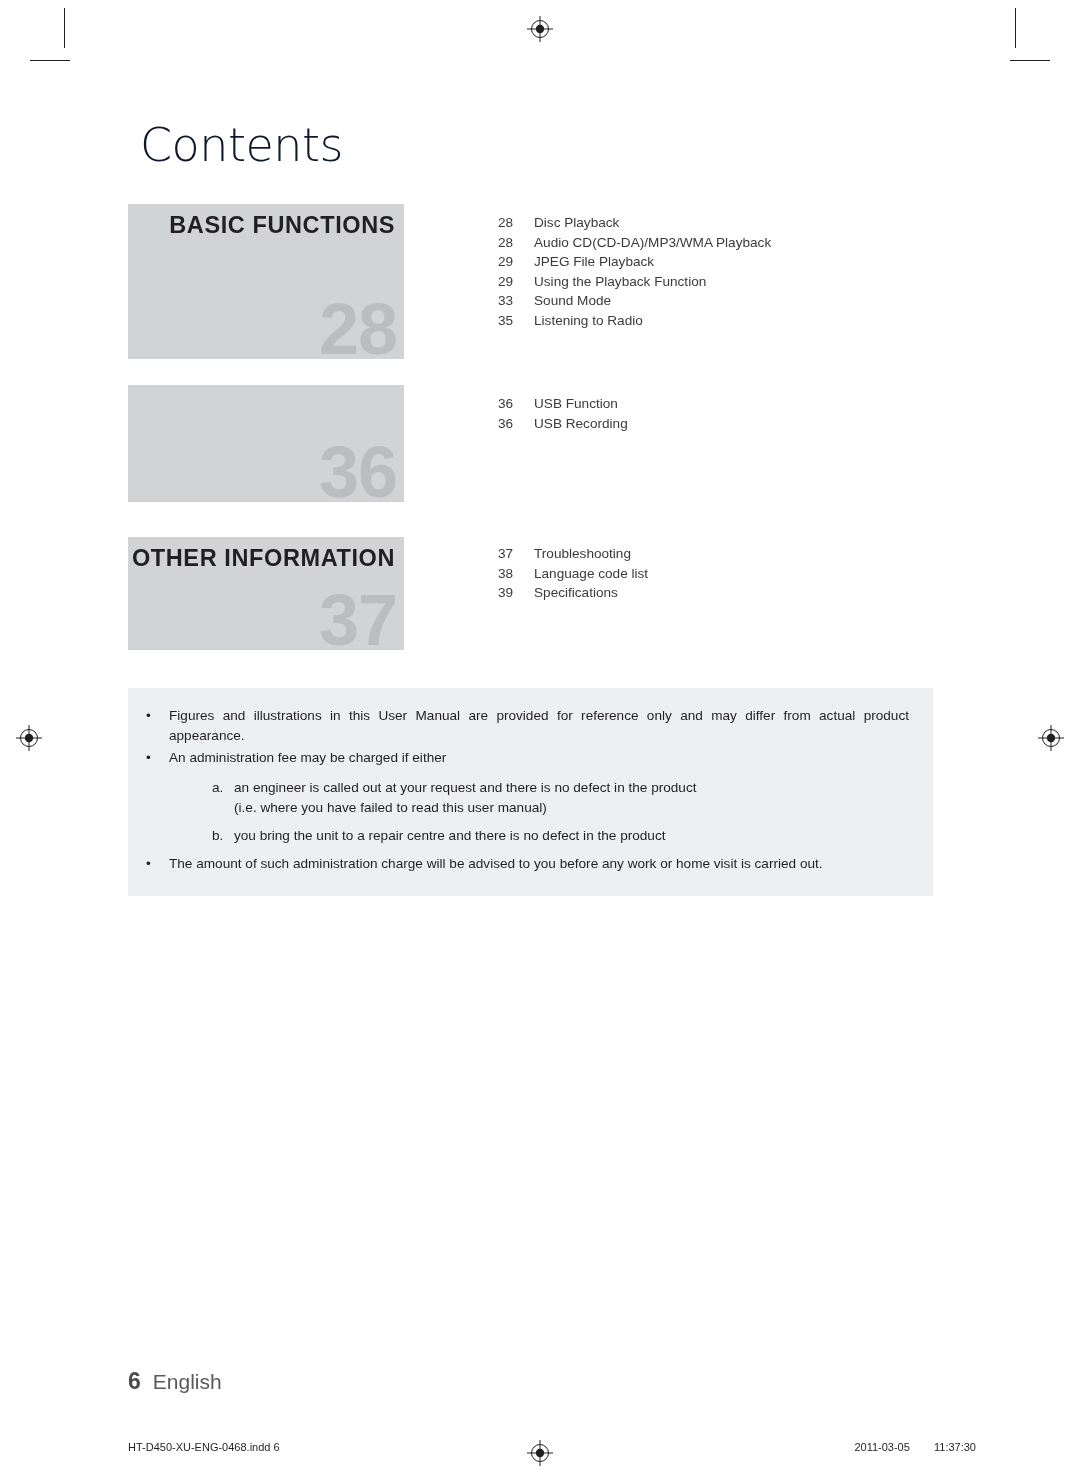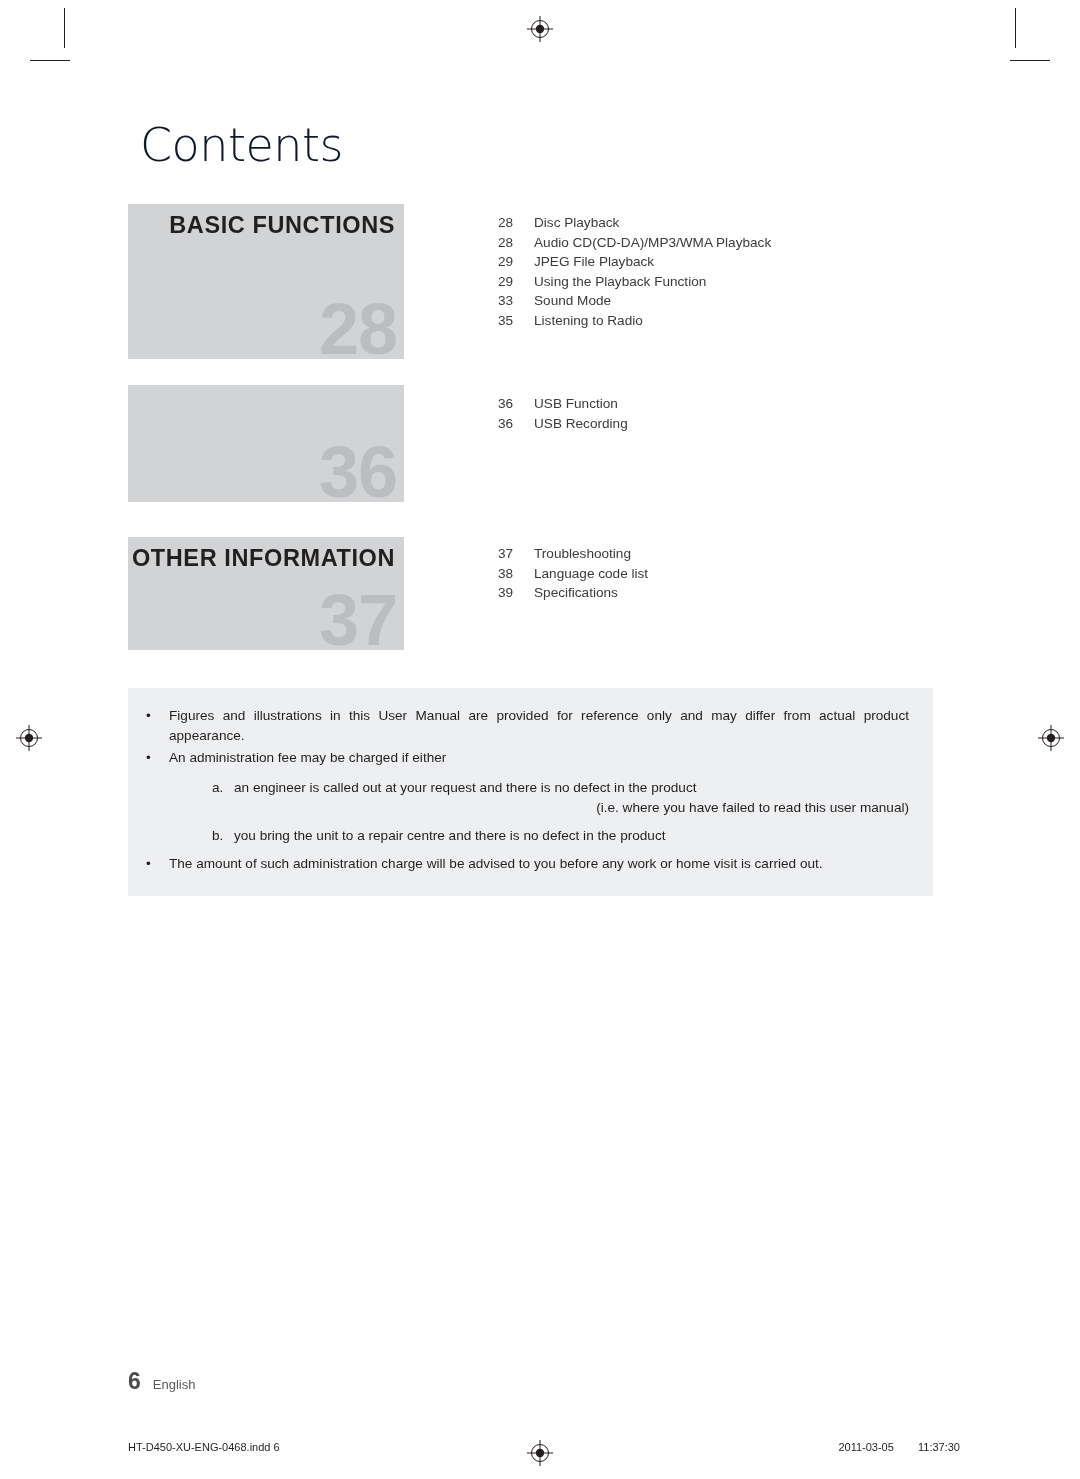--- a/index.html
+++ b/index.html
@@ -128,55 +128,54 @@
     color: #231f20;
     display: flex;
   }
   .note-sub .lbl {
     width: 22px;
     flex: none;
   }
   .note-sub .sub-text { flex: 1; }
   .note-sub.cont {
     margin-left: 88px;
-    text-align: right;
   }
   .gap { height: 8px; }
 
   
   .page-num-wrap {
     position: absolute;
     left: 128px;
     top: 1368px;
     display: flex;
     align-items: baseline;
     color: #58595b;
   }
   .page-num {
     font-size: 23px;
     font-weight: bold;
     color: #4d4d4f;
   }
   .page-lang {
-    font-size: 13px;
+    font-size: 21px;
     margin-left: 12px;
     color: #58595b;
   }
 
   
   .print-footer {
     position: absolute;
     left: 0;
     top: 1441px;
     width: 1080px;
     font-size: 11px;
     color: #231f20;
   }
   .pf-left  { position: absolute; left: 128px; white-space: nowrap; }
-  .pf-right { position: absolute; right: 120px; white-space: nowrap; }
+  .pf-right { position: absolute; right: 104px; white-space: nowrap; }
   .pf-right .spacer { display:inline-block; width: 18px; }
 </style>
 </head>
 <body>
 
 <div class="crop-line" style="left:64px; top:8px; width:1px; height:40px;"></div>
 <div class="crop-line" style="left:30px; top:60px; width:40px; height:1px;"></div>
 <div class="crop-line" style="left:1015px; top:8px; width:1px; height:40px;"></div>
 <div class="crop-line" style="left:1010px; top:60px; width:40px; height:1px;"></div>
 

